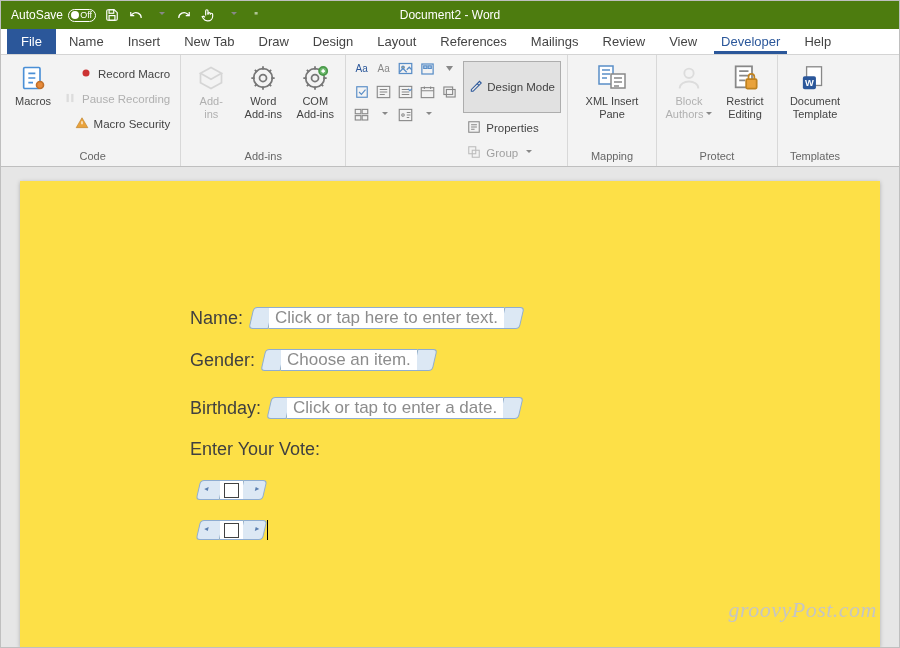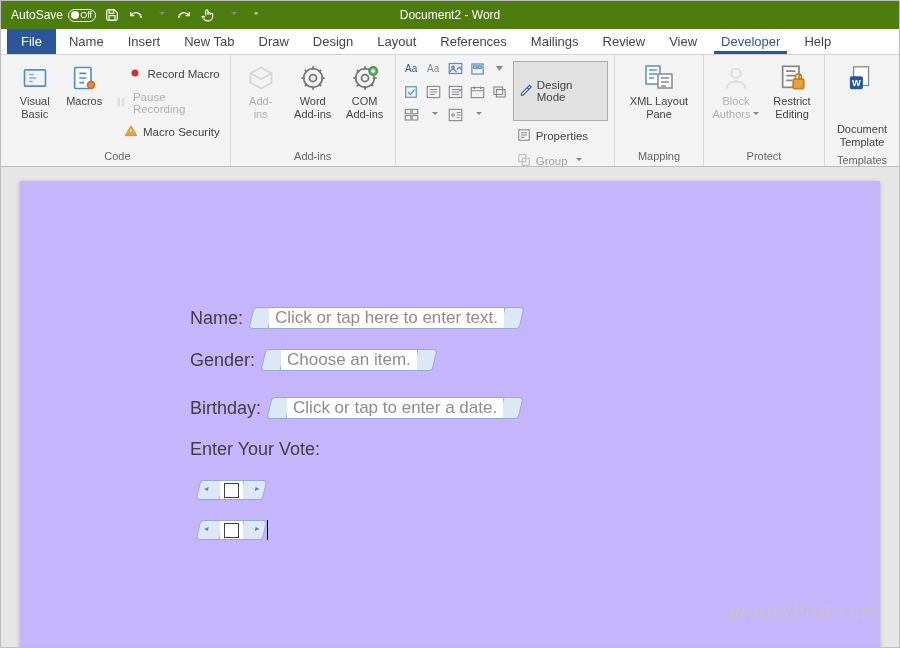--- a/index.html
+++ b/index.html
@@ -38,21 +38,21 @@
   .ctrl-grid { display:grid; grid-template-columns: repeat(5, 19px); grid-template-rows: repeat(3, 20px); gap:3px; }
   .ctrl-cell { width:19px; height:19px; display:flex; align-items:center; justify-content:center; background:#f3f3f3; font-size:10px; color:#555; }
   .ctrl-cell svg { display:block; }
   .designmode-btn { display:flex; align-items:center; gap:4px; font-size:11.5px; background:#e1e1e1; border:1px solid #adadad; padding:17px 5px; color:#444;}
   .propbtn { display:flex; align-items:center; gap:5px; font-size:11.5px; color:#444; padding:2px 4px;}
   .propbtn.dim { color:#a0a0a0; }
   .drop-caret::after{ content:""; display:inline-block; margin-left:3px; border:3px solid transparent; border-top-color:#888;}
 
   
   .docarea { position:absolute; top:166px; bottom:0; left:0; right:0; background:#e6e6e6; display:flex; justify-content:center; padding-top:14px;}
-  .page { width:860px; background:#c4b5fd; box-shadow:0 1px 4px rgba(0,0,0,.25); padding:126px 0 40px 170px;}
+  .page { width:860px; background:#fde047; box-shadow:0 1px 4px rgba(0,0,0,.25); padding:126px 0 40px 170px;}
   .form-row { font-size:18px; color:#595959; margin-bottom:20px; display:flex; align-items:center;}
   .form-label { color:#404040; }
   .cc { display:inline-flex; align-items:center; margin-left:8px;text-align:right; }
   .cc-end { width:20px; height:22px; background:#dce8f4; border:1px solid #8fadd1; }
   .cc-end.left { border-radius: 4px 0 0 4px; transform: skewX(-13deg); }
   .cc-end.right{ border-radius: 0 4px 4px 0; transform: skewX(-13deg); }
   .cc-mid { height:22px; background:#fff; border-top:1px solid #8fadd1; border-bottom:1px solid #8fadd1; padding:0 6px; display:flex; align-items:center; color:#8c8c8c; font-size:17px; margin:0 -2px; z-index:1; }
   .cc-small .cc-end { width:24px; height:20px; }
   .cc-small .cc-mid { height:20px; padding:0 4px; }
   .cc-small .cc-end.left{ position:relative;}
@@ -120,30 +120,20 @@
   <div class="tab">Review</div>
   <div class="tab">View</div>
   <div class="tab active">Developer</div>
   <div class="tab">Help</div>
 </div>
 
 <div class="ribbon">
 
   <div class="group" style="padding-left:10px;">
     <div class="group-body">
-      <div class="bigbtn">
-        <span class="ico">
-          <svg width="28" height="28" viewBox="0 0 24 24" fill="none" stroke="#4a8fd6" stroke-width="1.4">
-              <rect x="3" y="5" width="18" height="14" rx="1"></rect>
-              <path d="M7 9h4M7 12h6M7 15h3" stroke="#7fb2e0"></path>
-            </svg>
-        </span>
-        <span class="lbl" style="white-space:pre-line;">Visual
-Basic</span>
-      </div>
       <div class="bigbtn" style="width:44px;">
         <span class="ico">
           <svg width="28" height="28" viewBox="0 0 24 24" fill="none" stroke="#4a8fd6" stroke-width="1.4">
               <rect x="4" y="3" width="14" height="18" rx="1" fill="#fff"></rect>
               <path d="M8 8h6M8 12h6M8 16h4"></path>
               <circle cx="18" cy="18" r="3" fill="#e88b3a" stroke="#c0702a"></circle>
             </svg>
         </span>
         <span class="lbl">Macros</span>
       </div>
@@ -322,21 +312,21 @@
     <div class="group-body">
       <div class="bigbtn" style="width:76px;">
         <span class="ico">
           <svg width="30" height="28" viewBox="0 0 30 28" fill="none" stroke="#5a8ec7" stroke-width="1.5">
               <rect x="2" y="2" width="14" height="18" fill="#fff"></rect>
               <path d="M5 6h8M5 10h8M5 14h5"></path>
               <rect x="14" y="10" width="14" height="14" fill="#fff" stroke="#888"></rect>
               <path d="M17 14h8M17 18h8M17 22h5" stroke="#888"></path>
             </svg>
         </span>
-        <span class="lbl" style="white-space:pre-line;">XML Layout
+        <span class="lbl" style="white-space:pre-line;">XML Insert
 Pane</span>
       </div>
     </div>
     <div class="group-label">Mapping</div>
   </div>
 
   <div class="group">
     <div class="group-body">
       <div class="bigbtn disabled" style="width:52px;">
         <span class="ico">
@@ -367,21 +357,21 @@
   <div class="group" style="border-right:none;">
     <div class="group-body">
       <div class="bigbtn" style="width:62px;">
         <span class="ico">
           <svg width="28" height="28" viewBox="0 0 30 28">
               <rect x="6" y="2" width="16" height="20" fill="#fff" stroke="#888" stroke-width="1.4"></rect>
               <rect x="2" y="12" width="14" height="14" rx="2" fill="#2b579a"></rect>
               <text x="9" y="23" font-size="10" fill="#fff" text-anchor="middle" font-weight="bold">W</text>
             </svg>
         </span>
-        <span class="lbl" style="white-space:pre-line;margin-top:28px;">Document
+        <span class="lbl" style="white-space:pre-line;">Document
 Template</span>
       </div>
     </div>
     <div class="group-label">Templates</div>
   </div>
 </div>
 
 <div class="docarea">
   <div class="page">
 

